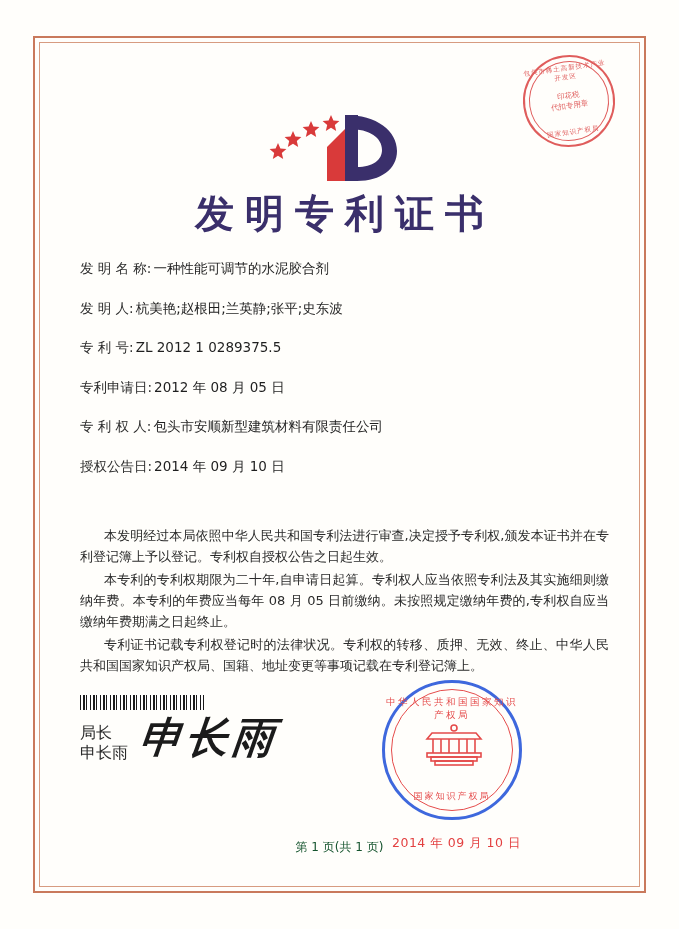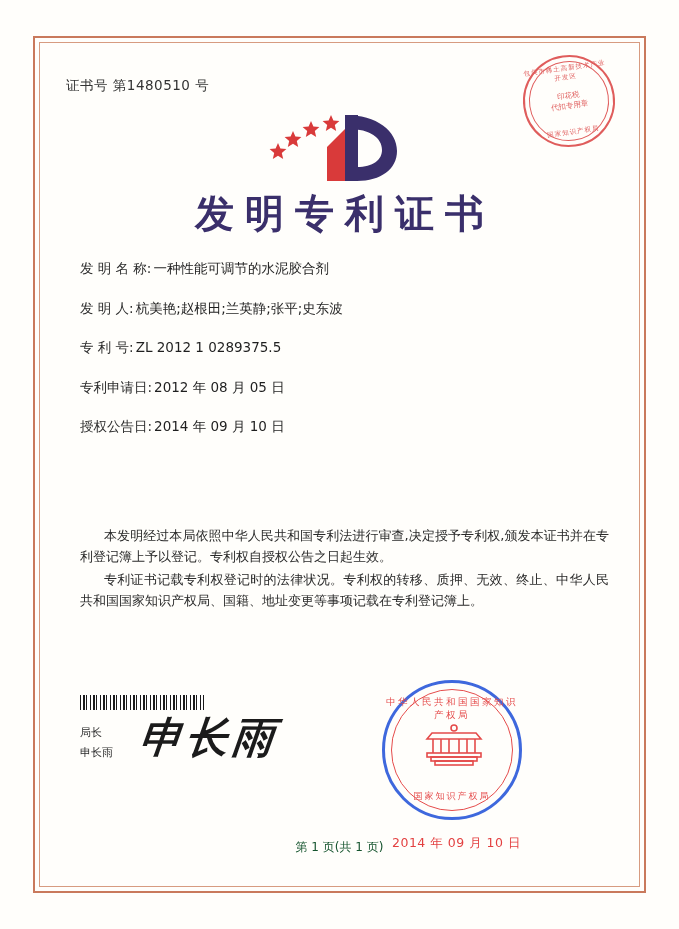--- a/index.html
+++ b/index.html
@@ -175,21 +175,21 @@
         #ffffff 5px, #ffffff 6px,
         #1a1a1a 6px, #1a1a1a 7px,
         #ffffff 7px, #ffffff 10px);
   }
 
   
   .sig-block {
     position: absolute;
     left: 28px;
     top: 668px;
-    font-size: 11px;
+    font-size: 16px;
     line-height: 20px;
     color: #2a2a2a;
   }
   .signature-script {
     position: absolute;
     left: 88px;
     top: 655px;
     font-family: "DejaVu Serif", serif;
     font-size: 42px;
     font-style: italic;
@@ -262,21 +262,20 @@
 </head>
 <body>
 
 <div id="certificate">
 
   <div class="border-outer"></div>
   <div class="border-inner"></div>
 
   <div class="content">
 
-    <div class="cert-number">证书号 第1480510 号</div>
 
     <div class="top-stamp">
       <div class="ring"></div>
       <div class="arc-text">包头市稀土高新技术产业开发区</div>
       <div class="mid-text">
         <div>印花税</div>
         <div>代扣专用章</div>
       </div>
       <div class="arc-text bottom">国家知识产权局</div>
     </div>
@@ -313,27 +312,32 @@
       </div>
       <div class="field-row">
         <span class="field-label">专 利 号:</span>
         <span class="field-value">ZL 2012 1 0289375.5</span>
       </div>
       <div class="field-row">
         <span class="field-label">专利申请日:</span>
         <span class="field-value">2012 年 08 月 05 日</span>
       </div>
       <div class="field-row">
+        <span class="field-label">专 利 权 人:</span>
+        <span class="field-value">包头市安顺新型建筑材料有限责任公司</span>
+      </div>
+      <div class="field-row">
         <span class="field-label">授权公告日:</span>
         <span class="field-value">2014 年 09 月 10 日</span>
       </div>
     </div>
 
     <div class="body-text">
       <p>本发明经过本局依照中华人民共和国专利法进行审查,决定授予专利权,颁发本证书并在专利登记簿上予以登记。专利权自授权公告之日起生效。</p>
+      <p>本专利的专利权期限为二十年,自申请日起算。专利权人应当依照专利法及其实施细则缴纳年费。本专利的年费应当每年 08 月 05 日前缴纳。未按照规定缴纳年费的,专利权自应当缴纳年费期满之日起终止。</p>
       <p>专利证书记载专利权登记时的法律状况。专利权的转移、质押、无效、终止、中华人民共和国国家知识产权局、国籍、地址变更等事项记载在专利登记簿上。</p>
     </div>
 
     <div class="barcode"></div>
 
     <div class="sig-block">
       <div>局长</div>
       <div>申长雨</div>
     </div>
 

